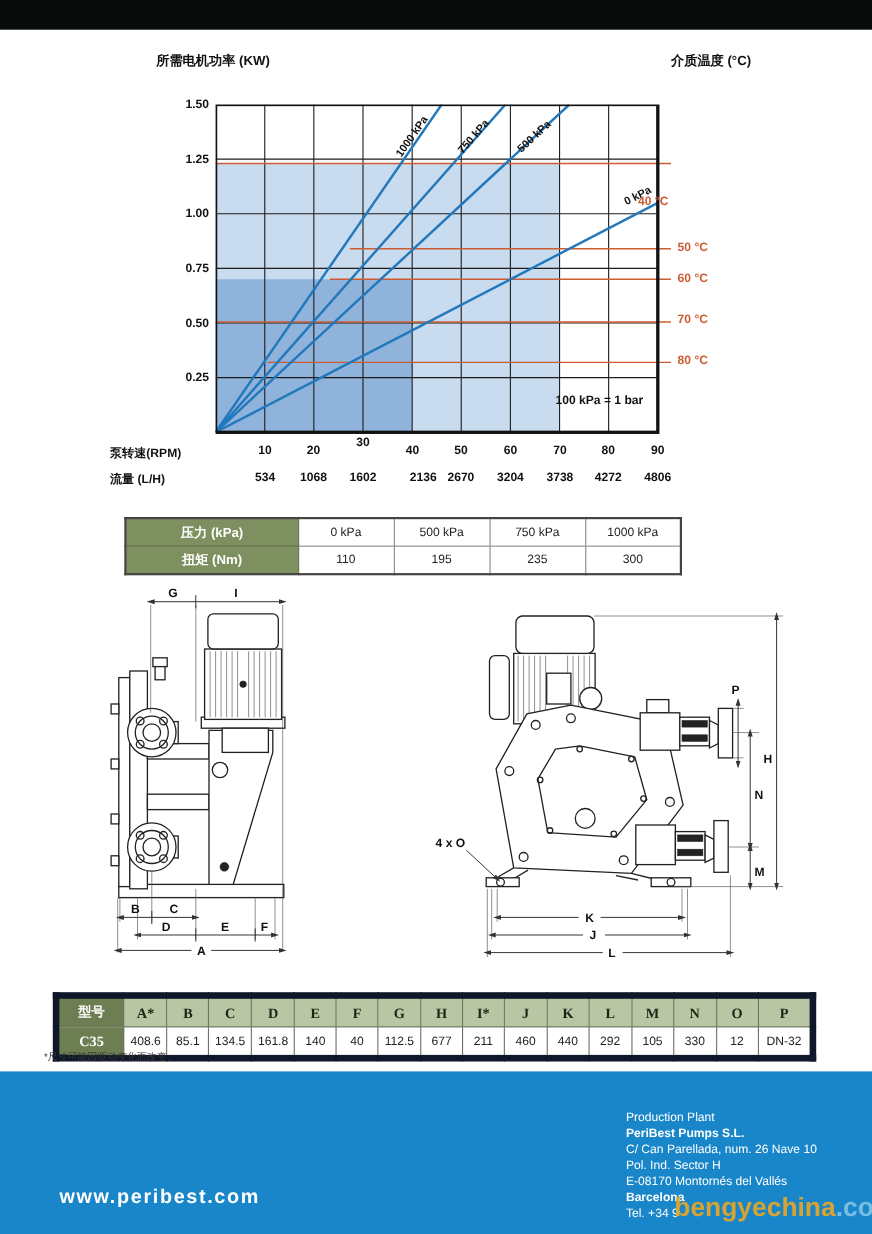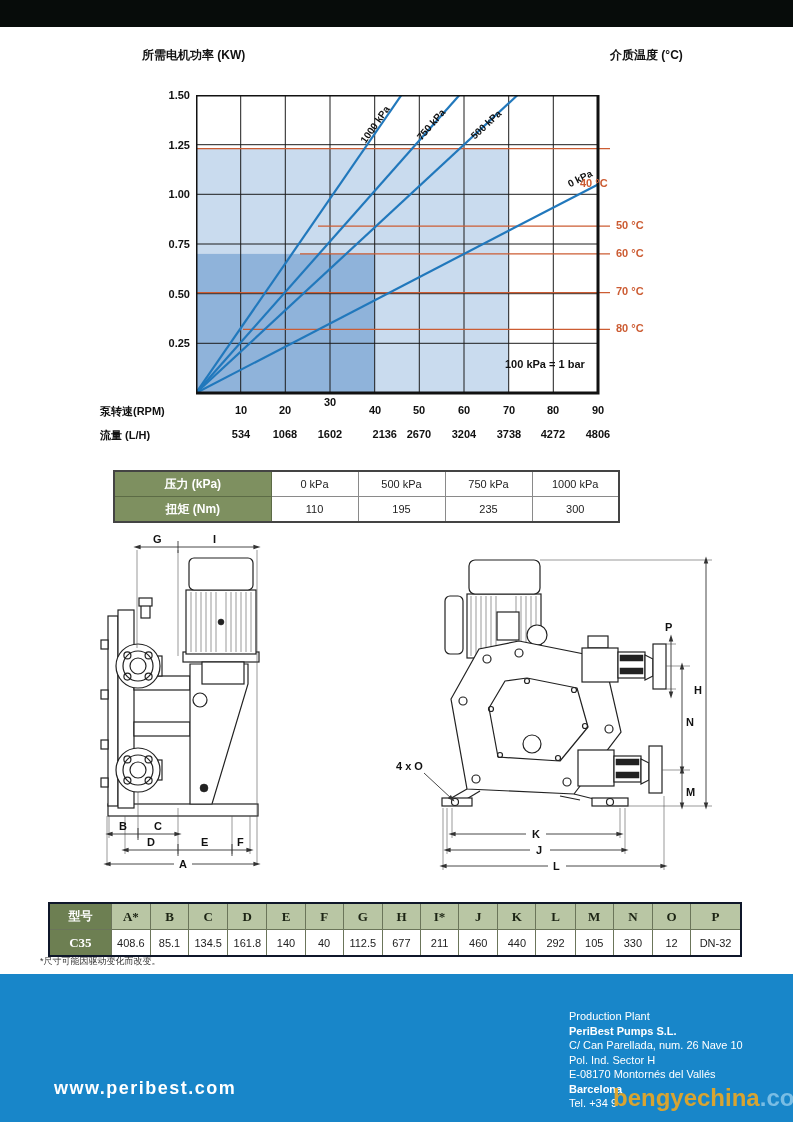--- a/index.html
+++ b/index.html
@@ -16,21 +16,21 @@
   .chart-note{font-size:11px;font-weight:bold;color:#111;}
   table{border-collapse:collapse;}
   
   #torque-table{left:113px;top:470px;width:507px;}
   #torque-table td{border:1px solid #8a8a8a;height:22px;font-size:11px;text-align:center;
                    color:#222;background:#ffffff;}
   #torque-table td.hd{background:var(--torque-header-green,#7e9060);color:#fff;
                       font-weight:bold;font-size:12px;border:1px solid #5c6b45;}
   #torque-table{border:2px solid #444;}
   
-  #dim-table{left:48px;top:902px;width:694px;border:2px solid #0f172a;}
+  #dim-table{left:48px;top:902px;width:694px;border:6px solid #0f172a;}
   #dim-table td{border:1px solid #6b755a;height:23px;text-align:center;font-size:11px;
                 background:#fff;color:#222;}
   #dim-table td.colhd{background:var(--table-green-light,#b9c6a4);
                       font-family:"Liberation Serif",serif;font-weight:bold;font-size:13px;color:#1c2414;}
   #dim-table td.modelhd{background:var(--table-green-dark,#6d7f52);color:#fff;font-weight:bold;font-size:12px;}
   #dim-table td.model{background:var(--table-green-dark,#6d7f52);color:#fff;
                       font-family:"Liberation Serif",serif;font-weight:bold;font-size:13px;}
   .footnote{font-size:9px;color:#333;}
   
   #footer{left:0;top:974px;width:793px;height:148px;background:var(--accent-blue,#1886c9);}

